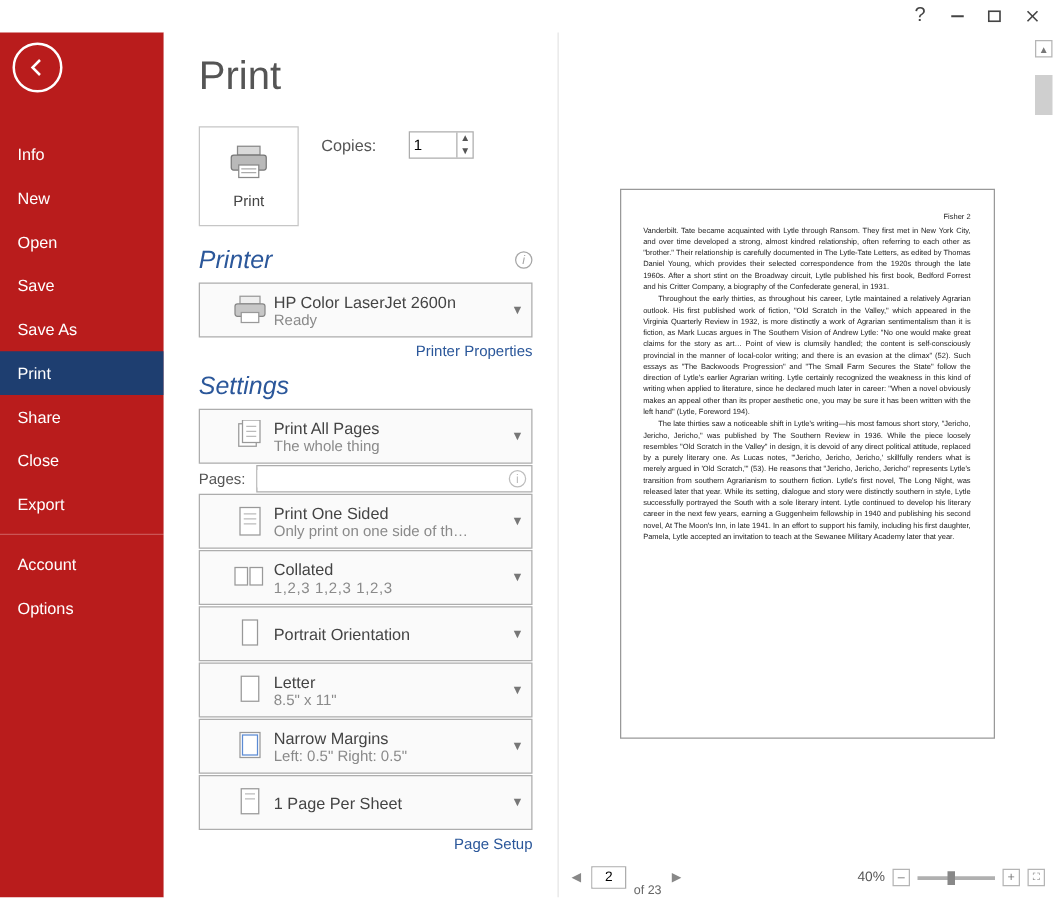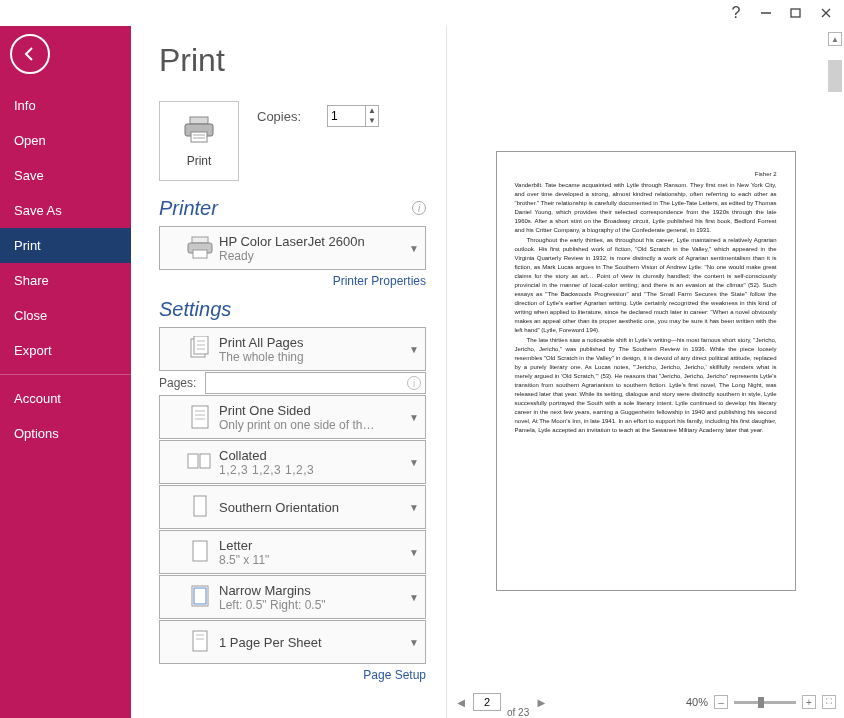--- a/index.html
+++ b/index.html
@@ -1,20 +1,20 @@
 <!DOCTYPE html>
 <html><head>
   <meta charset="utf-8">
   <style>
     * { margin: 0; padding: 0; box-sizing: border-box; font-family: "Segoe UI", Tahoma, sans-serif; }
     body { width: 844px; height: 718px; background: #fff; display: flex; flex-direction: column; overflow: hidden; }
     .titlebar { height: 26px; display: flex; justify-content: flex-end; align-items: center; gap: 14px; padding: 0 10px; background: #fff; }
     .titlebar .tbtn { width: 16px; height: 16px; display: flex; align-items: center; justify-content: center; color: #444; cursor: default; }
     .main { flex: 1; display: flex; min-height: 0; }
-    .sidebar { width: 131px; background: #be185d; color: #fff; display: flex; flex-direction: column; }
+    .sidebar { width: 131px; background: #b91c1c; color: #fff; display: flex; flex-direction: column; gap: 18px; }
     .back { width: 40px; height: 40px; margin: 8px 10px 14px 10px; border: 2px solid #fff; border-radius: 50%; display: flex; align-items: center; justify-content: center; color: #fff; }
     .sidenav { display: flex; flex-direction: column; }
     .navitem { padding: 10px 14px; font-size: 13px; color: #fff; cursor: default; }
     .navitem.active { background: #1e3e70; }
     .sidesep { height: 1px; background: rgba(255,255,255,0.25); margin: 6px 0; }
     .content { flex: 1; display: flex; min-width: 0; background: #fff; }
     .leftcol { width: 315px; padding: 16px 20px 0 28px; overflow: hidden; }
     .pagetitle { font-size: 32px; color: #555; font-weight: 300; margin-bottom: 22px; }
     .printrow { display: flex; align-items: flex-start; gap: 18px; margin-bottom: 16px; }
     .printbtn { width: 80px; height: 80px; border: 1px solid #c6c6c6; display: flex; flex-direction: column; align-items: center; justify-content: center; gap: 6px; font-size: 12px; color: #444; }
@@ -83,20 +83,21 @@
 
 <div class="main">
   <div class="sidebar">
     <div class="back">
       <svg width="18" height="18" viewBox="0 0 18 18">
           <path d="M11 3 L5 9 L11 15" fill="none" stroke="#fff" stroke-width="2"></path>
         </svg>
     </div>
     <div class="sidenav">
       <div class="navitem">Info</div>
+      <div class="navitem">New</div>
       <div class="navitem">Open</div>
       <div class="navitem">Save</div>
       <div class="navitem">Save As</div>
       <div class="navitem active">Print</div>
       <div class="navitem">Share</div>
       <div class="navitem">Close</div>
       <div class="navitem">Export</div>
       <div class="sidesep"></div>
       <div class="navitem">Account</div>
       <div class="navitem">Options</div>
@@ -209,21 +210,21 @@
         <div class="comboarrow">▼</div>
       </div>
 
       <div class="combobox">
         <div class="comboicon">
           <svg width="22" height="26" viewBox="0 0 22 26">
               <rect x="5" y="2" width="12" height="20" fill="#fff" stroke="#999"></rect>
             </svg>
         </div>
         <div class="combomid">
-          <div class="comboline1">Southern Orientation</div>
+          <div class="comboline1">Portrait Orientation</div>
         </div>
         <div class="comboarrow">▼</div>
       </div>
 
       <div class="combobox">
         <div class="comboicon">
           <svg width="22" height="26" viewBox="0 0 22 26">
               <rect x="4" y="2" width="14" height="20" fill="#fff" stroke="#999"></rect>
             </svg>
         </div>

